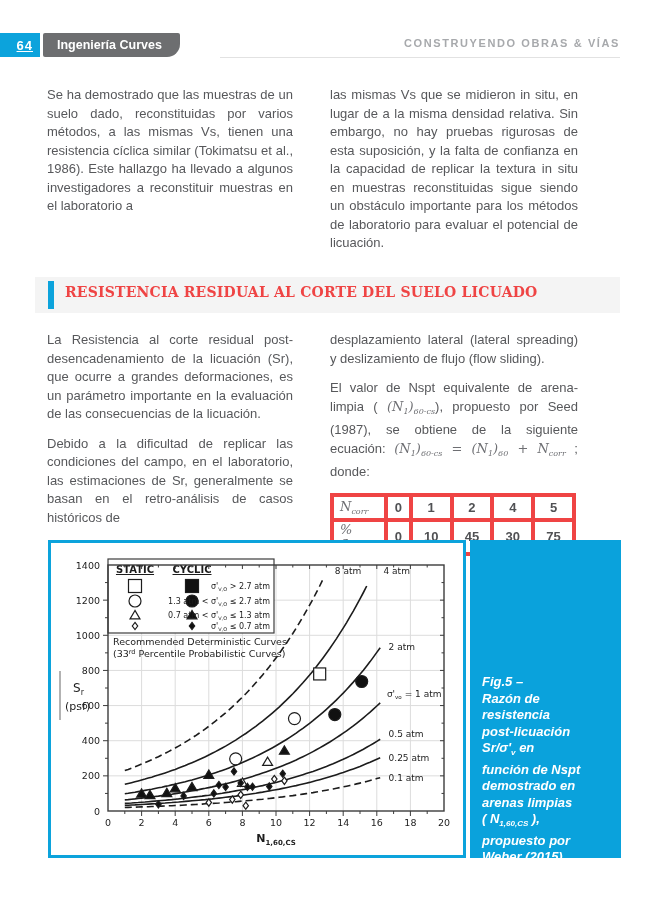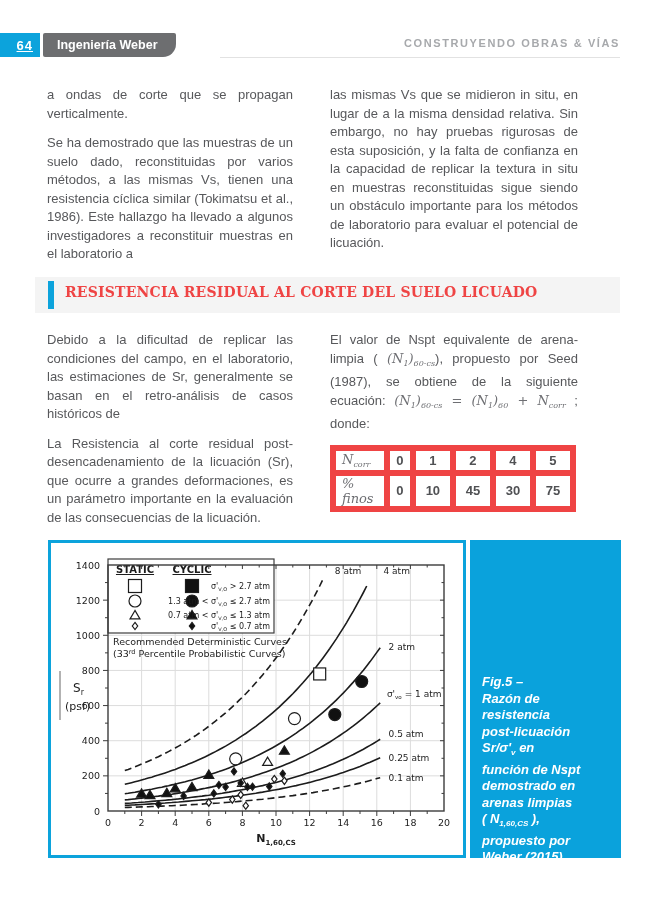--- a/index.html
+++ b/index.html
@@ -31,63 +31,63 @@
   .strip-title { left:65px; top:284px; font-family:"DejaVu Serif", serif; font-weight:bold;
                  font-size:14px; letter-spacing:0.2px; color:#ef4444; }
 
   
   .mi { font-family:"DejaVu Serif", serif; font-style:italic; color:#6e6f73; }
   .sb { font-size:8px; vertical-align:-3px; }
   .eqtail { color:#57585b; font-style:normal; font-family:"Liberation Sans",sans-serif; }
 
   
   table.nc { border-collapse:collapse; width:246px; margin-top:4px; }
-  table.nc td { border:6px solid #ef4444; height:25px; text-align:center;
+  table.nc td { border:4px solid #ef4444; height:25px; text-align:center;
                 font-size:13px; font-weight:bold; color:#505154; }
   table.nc td.lab { width:54px; text-align:left; padding-left:6px; font-weight:normal; }
 
   
   .chart-box { left:48px; top:540px; width:418px; height:318px; border:3px solid #0ca3dc; background:#fff; }
   .cap-box { left:470px; top:540px; width:151px; height:318px; background:#0aa2dc;
              color:#fff; padding:134px 10px 0 12px; }
   .cap-box div { font-size:13px; font-weight:bold; font-style:italic; line-height:16.5px; }
   .cap-box .csb { font-size:8px; vertical-align:-3px; }
 </style>
 </head>
 <body>
 
 <div class="abs pn-box">
   <span>64</span>
 </div>
 <div class="abs badge">
-  <span>Ingeniería Weber</span>
+  <span>Ingeniería Curves</span>
 </div>
 <div class="abs running">CONSTRUYENDO OBRAS &amp; VÍAS</div>
 <div class="abs head-rule"></div>
 
 <div class="abs cols block1">
   <div class="col-l">
-    <p>a ondas de corte que se propagan verticalmente.</p>
     <p>Se ha demostrado que las muestras de un suelo dado, reconstituidas por varios métodos, a las mismas Vs, tienen una resistencia cíclica similar (Tokimatsu et al., 1986). Este hallazgo ha llevado a algunos investigadores a reconstituir muestras en el laboratorio a</p>
   </div>
   <div class="col-r">
     <p>las mismas Vs que se midieron in situ, en lugar de a la misma densidad relativa. Sin embargo, no hay pruebas rigurosas de esta suposición, y la falta de confianza en la capacidad de replicar la textura in situ en muestras reconstituidas sigue siendo un obstáculo importante para los métodos de laboratorio para evaluar el potencial de licuación.</p>
   </div>
 </div>
 
 <div class="abs strip"></div>
 <div class="abs strip-bar"></div>
 <div class="abs strip-title">RESISTENCIA RESIDUAL AL CORTE DEL SUELO LICUADO</div>
 
 <div class="abs cols block2">
   <div class="col-l">
+    <p>La Resistencia al corte residual post-desencadenamiento de la licuación (Sr), que ocurre a grandes deformaciones, es un parámetro importante en la evaluación de las consecuencias de la licuación.</p>
     <p>Debido a la dificultad de replicar las condiciones del campo, en el laboratorio, las estimaciones de Sr, generalmente se basan en el retro-análisis de casos históricos de</p>
-    <p>La Resistencia al corte residual post-desencadenamiento de la licuación (Sr), que ocurre a grandes deformaciones, es un parámetro importante en la evaluación de las consecuencias de la licuación.</p>
   </div>
   <div class="col-r">
+    <p>desplazamiento lateral (lateral spreading) y deslizamiento de flujo (flow sliding).</p>
     <p><span>El valor de Nspt equivalente de arena-limpia ( </span><span class="mi">(N</span><span class="mi sb">1</span><span class="mi">)</span><span class="mi sb">60-cs</span><span>), propuesto por Seed (1987), se obtiene de la siguiente ecuación: </span><span class="mi"><span>(N</span><span class="mi sb">1</span><span>)</span><span class="mi sb">60-cs</span><span> = </span><span>(N</span><span class="mi sb">1</span><span>)</span><span class="mi sb">60</span><span> + </span><span>N</span><span class="mi sb">corr</span></span><span class="eqtail"> ; donde:</span></p>
     <table class="nc">
       <tbody>
           <tr>
         <td class="lab"><span class="mi">N</span><span class="mi sb">corr</span></td>
         <td>0</td>
         <td>1</td>
         <td>2</td>
         <td>4</td>
         <td>5</td>

